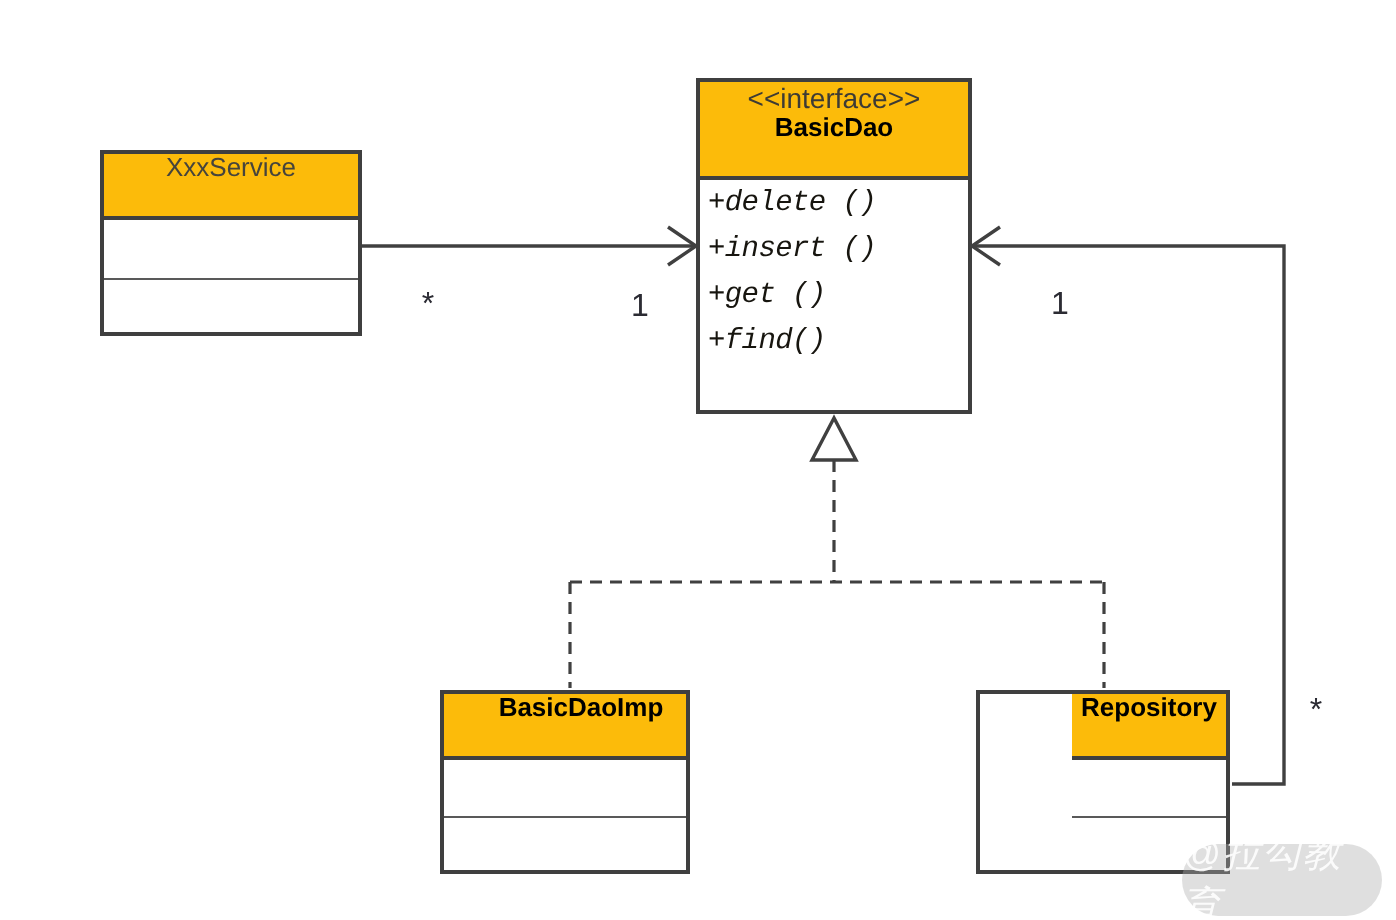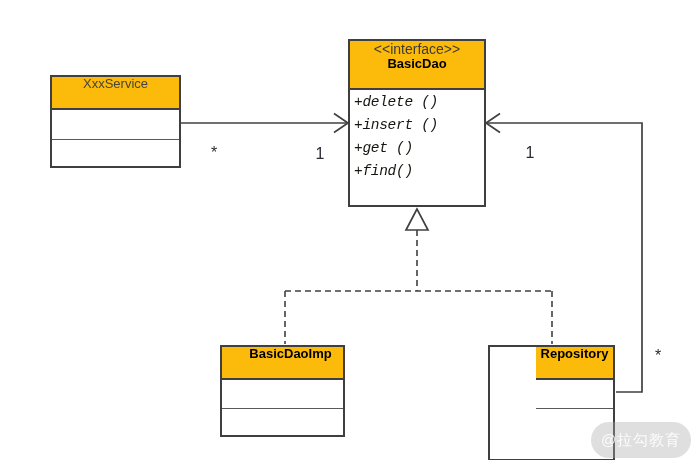--- a/index.html
+++ b/index.html
@@ -31,21 +31,21 @@
 
   
   #box-xxxservice{left:50px;top:75px;width:131px;height:93px;}
   #box-xxxservice .uml-header{height:33px;}
   #box-xxxservice .c1{height:30px;}
   #box-basicdao{left:348px;top:39px;width:138px;height:168px;}
   #box-basicdao .uml-header{height:49px;}
   #box-basicdaoimp{left:220px;top:345px;width:125px;height:92px;}
   #box-basicdaoimp .uml-header{height:33px;padding-left:16px;}
   #box-basicdaoimp .c1{height:29px;}
-  #box-repository{left:488px;top:345px;width:127px;height:116px;padding-left:46px;}
+  #box-repository{left:488px;top:345px;width:127px;height:92px;padding-left:46px;}
   #box-repository .uml-header{height:33px;}
   #box-repository .c1{height:29px;}
 
   
   #wires{position:absolute;left:0;top:0;width:698px;height:460px;z-index:1;}
   .wire{stroke:#404040;stroke-width:1.7;fill:none;}
   .wire-dashed{stroke:#404040;stroke-width:1.6;fill:none;stroke-dasharray:6 4;}
   .tri{fill:#ffffff;stroke:#404040;stroke-width:1.7;}
 
   
@@ -57,21 +57,21 @@
   #mult-left-star{left:214px;top:142px;}
   #mult-left-one{left:320px;top:143px;}
   #mult-right-one{left:530px;top:142px;}
   #mult-right-star{left:658px;top:345px;}
 
   
   #watermark{
     position:absolute;left:591px;top:422px;width:100px;height:36px;z-index:5;
     background:rgba(170,170,170,0.38);border-radius:18px;
     display:flex;align-items:center;justify-content:center;
-    color:rgba(255,255,255,0.88);font-size:15px;letter-spacing:1px;
+    color:rgba(255,255,255,0.88);font-size:19px;letter-spacing:1px;font-style:italic;
   }
 </style>
 </head>
 <body>
 
 <div id="canvas">
 
   <svg id="wires" viewBox="0 0 698 460">
 
     <line class="wire" x1="181" y1="123" x2="347" y2="123"></line>

